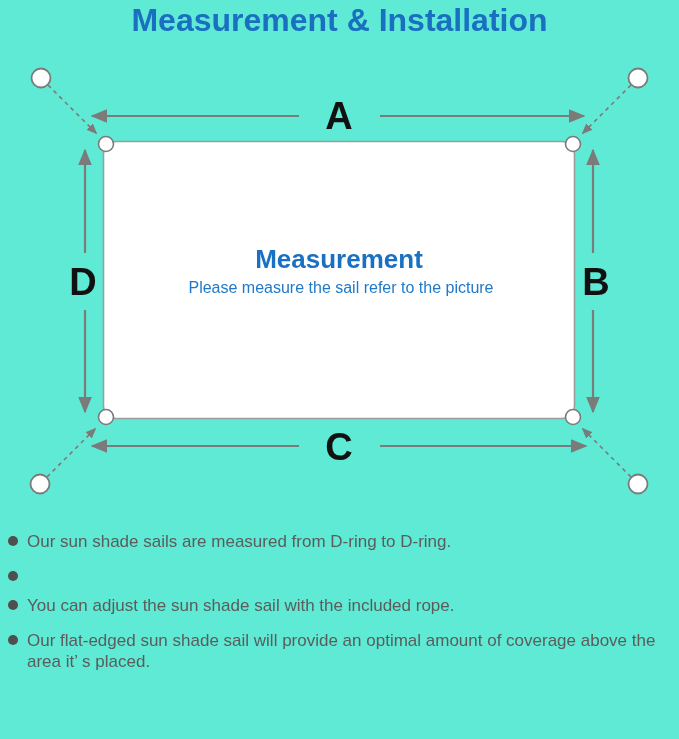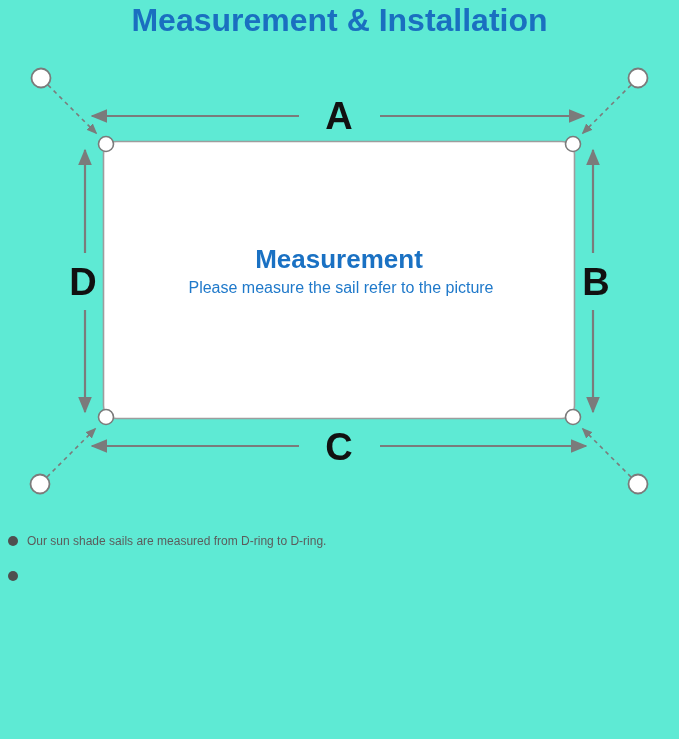--- a/index.html
+++ b/index.html
@@ -19,21 +19,21 @@
   }
   .notes li{
     display:flex;align-items:flex-start;
     margin:0 0 14px 0;
   }
   .dot{
     flex:0 0 auto;width:10px;height:10px;border-radius:50%;
     background:#4f4f4f;margin:5px 9px 0 0;
   }
   .note-text{
-    font-size:12px;line-height:21px;color:#5c5c5c;max-width:646px;
+    font-size:17px;line-height:21px;color:#5c5c5c;max-width:646px;
   }
 </style>
 </head>
 <body>
 
 <div class="canvas">
 
   <h1 class="page-title">Measurement &amp; Installation</h1>
 
   <svg class="diagram-svg" width="679" height="515" viewBox="0 0 679 515">
@@ -95,15 +95,23 @@
   </svg>
 
   <ul class="notes">
     <li>
       <span class="dot"></span>
       <span class="note-text">Our sun shade sails are measured from D-ring to D-ring.</span>
     </li>
     <li>
       <span class="dot"></span>
     </li>
+    <li>
+      <span class="dot"></span>
+      <span class="note-text">You can adjust the sun shade sail with the included rope.</span>
+    </li>
+    <li>
+      <span class="dot"></span>
+      <span class="note-text">Our flat-edged sun shade sail will provide an optimal amount of coverage above the area it’ s placed.</span>
+    </li>
   </ul>
 
 </div>
 
 </body></html>

